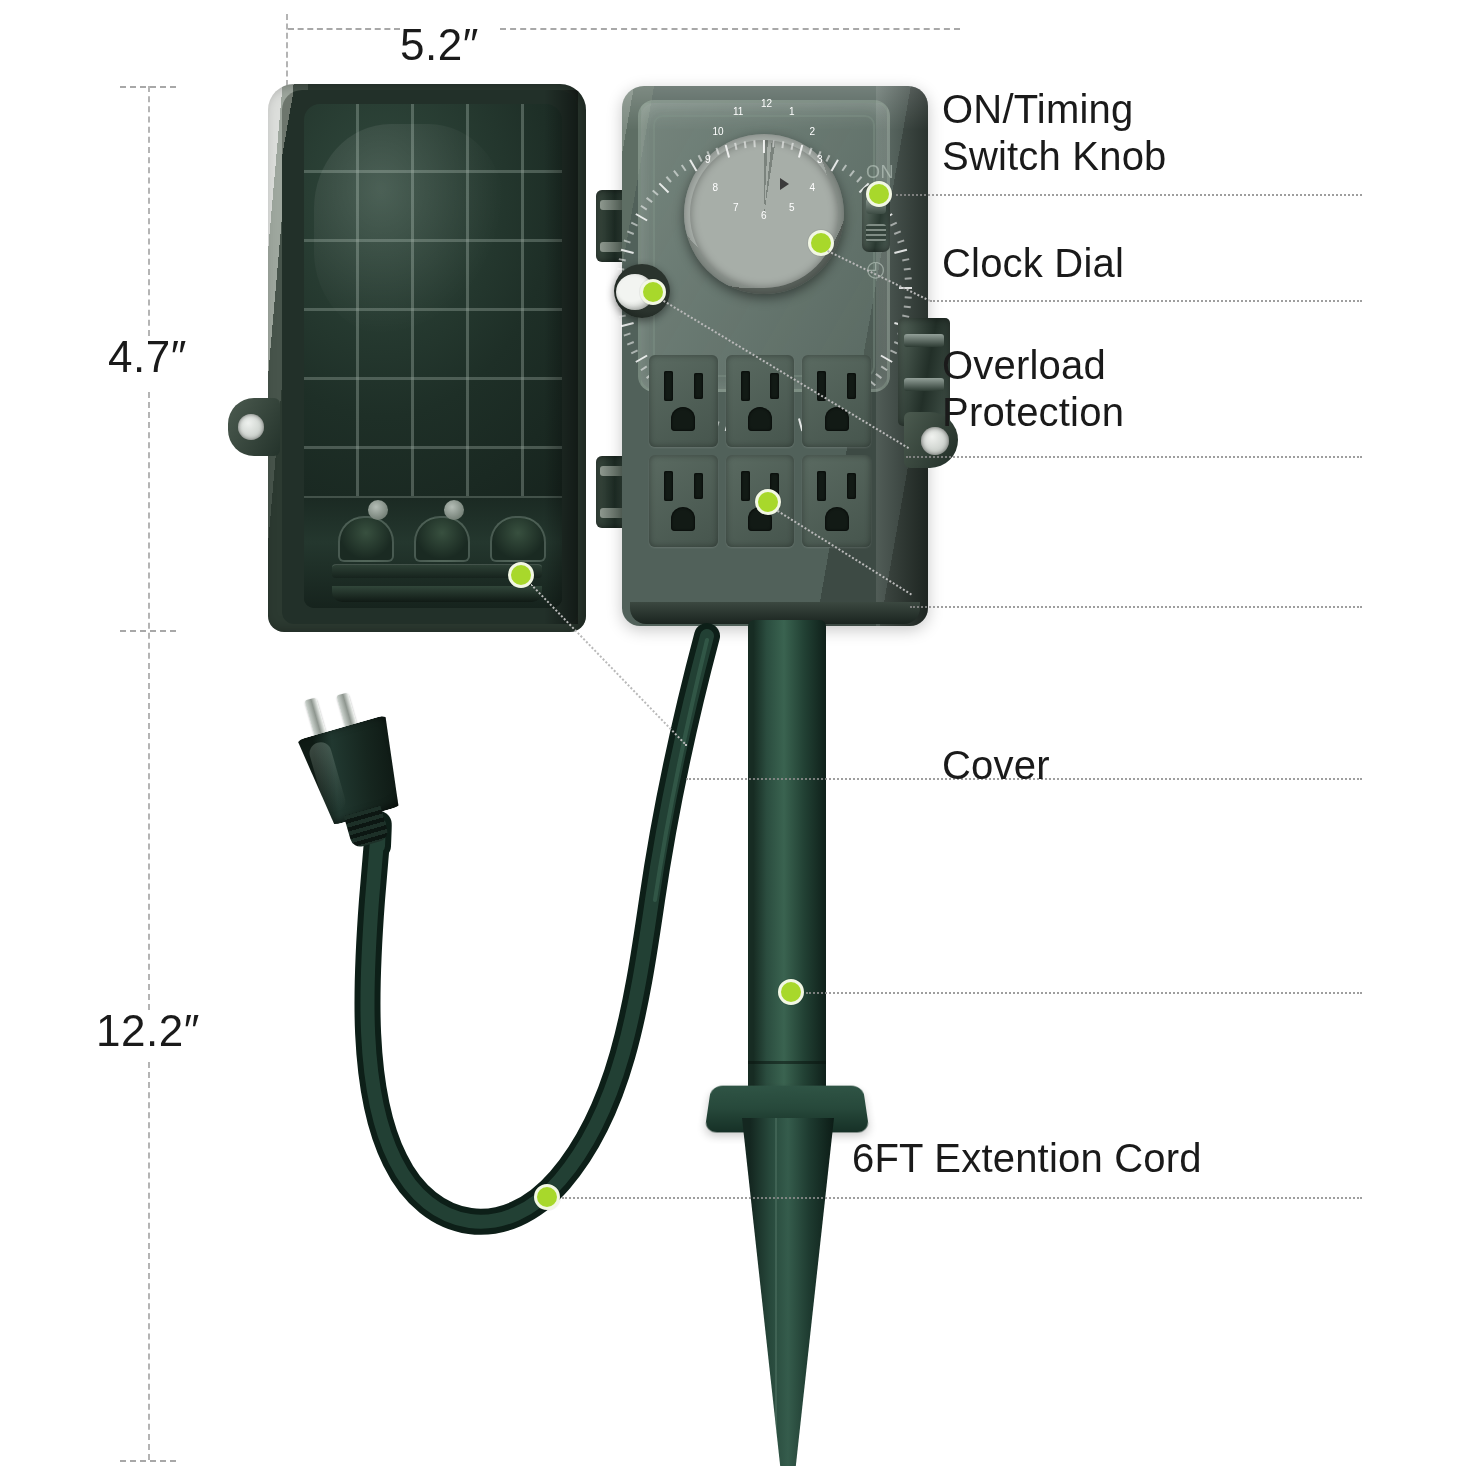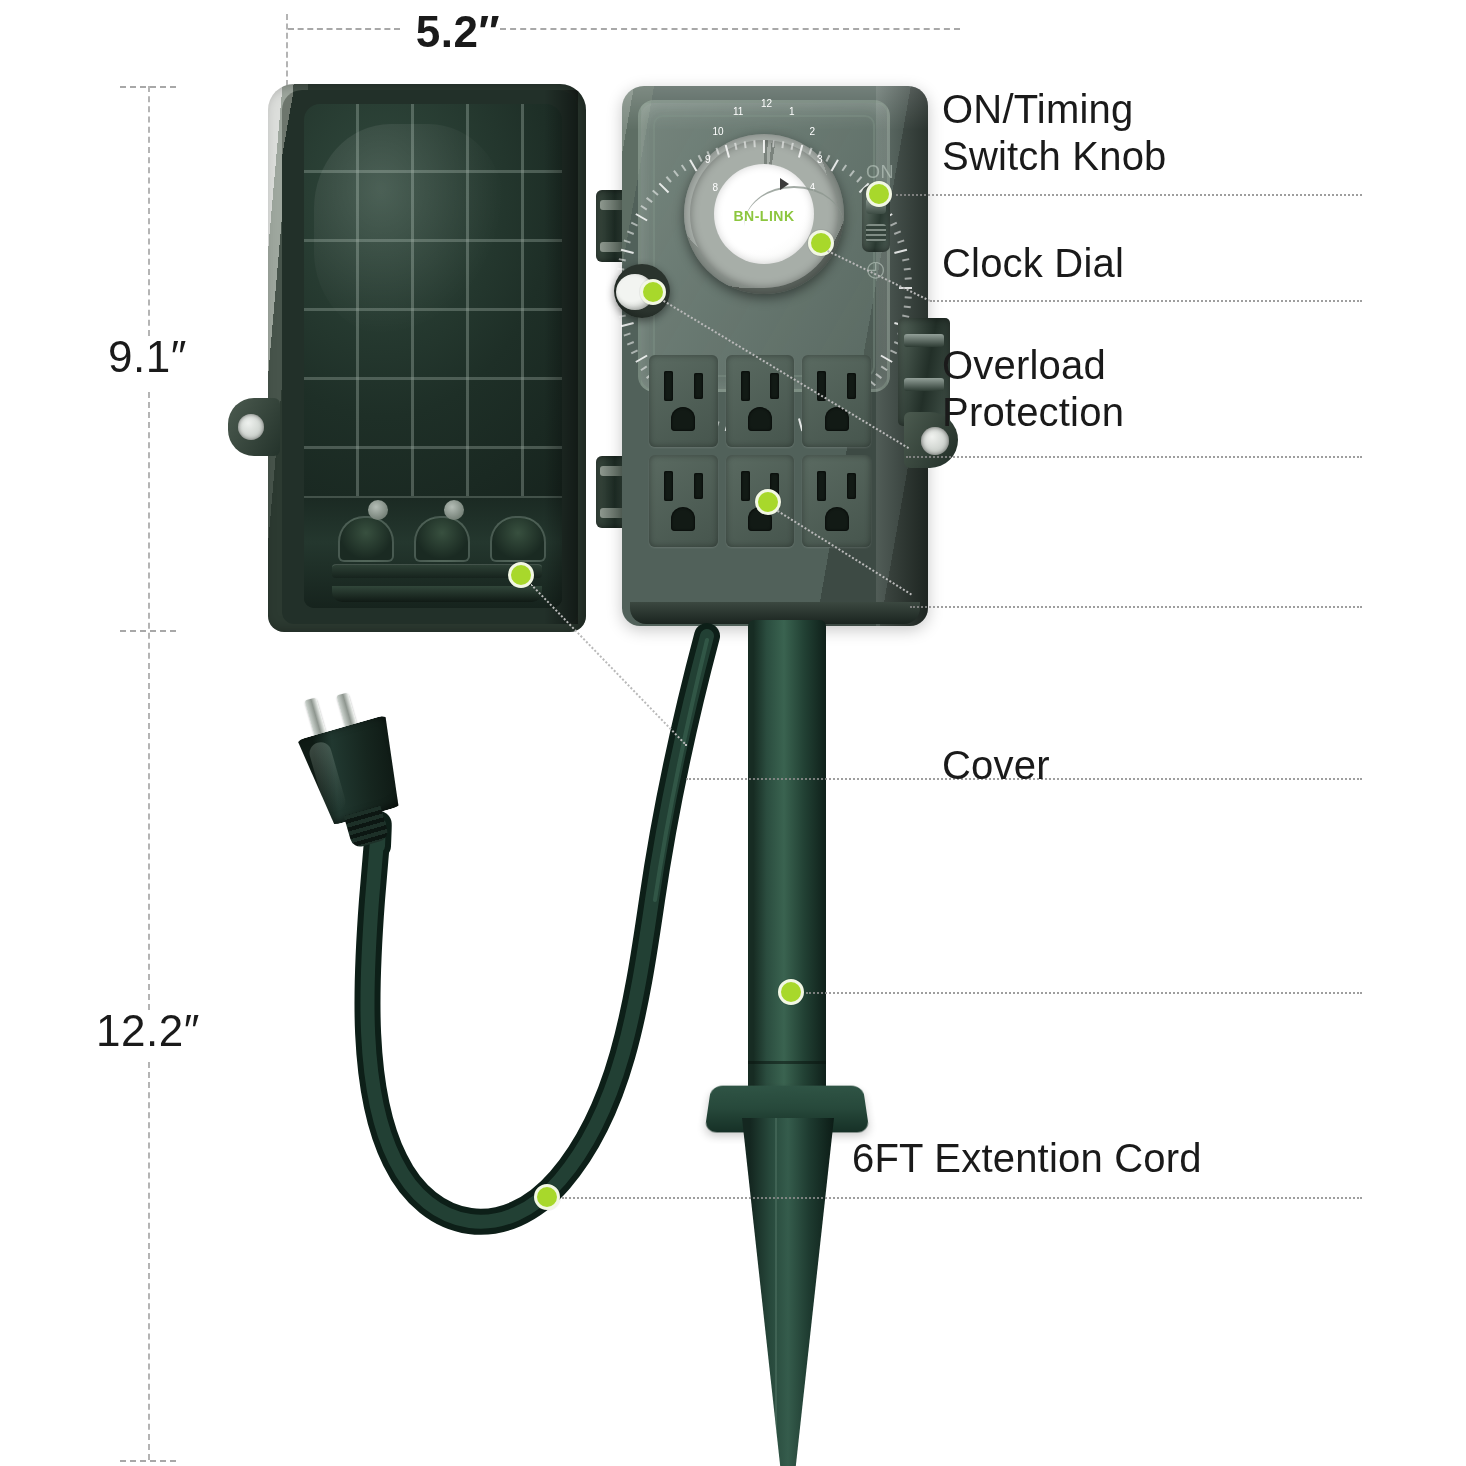--- a/index.html
+++ b/index.html
@@ -434,31 +434,31 @@
   }
 </style>
 </head>
 <body>
 
 <div id="stage">
 
   <div class="dash-v" style="left:286px; top:14px; height:72px;"></div>
   <div class="dash-h" style="left:288px; top:28px; width:112px;"></div>
   <div class="dash-h" style="left:500px; top:28px; width:460px;"></div>
-  <div class="dim" style="left:400px; top:7px; width:100px; text-align:right;font-weight:bold;">5.2″</div>
+  <div class="dim" style="left:400px; top:20px; width:100px; text-align:left;">5.2″</div>
 
   <div class="dash-v" style="left:148px; top:86px; height:250px;"></div>
   <div class="dash-v" style="left:148px; top:392px; height:618px;"></div>
   <div class="dash-v" style="left:148px; top:1062px; height:398px;"></div>
 
   <div class="dash-h" style="left:120px; top:86px; width:56px;"></div>
   <div class="dash-h" style="left:120px; top:630px; width:56px;"></div>
   <div class="dash-h" style="left:120px; top:1460px; width:56px;"></div>
 
-  <div class="dim" style="left:108px; top:332px;">9.1″</div>
+  <div class="dim" style="left:108px; top:332px;">4.7″</div>
   <div class="dim" style="left:96px; top:1006px;">12.2″</div>
 
   <div id="cover">
     <div class="rim">
       <div class="inner">
         <div class="grid"></div>
         <div class="sheen"></div>
         <div class="tray">
           <div class="grom" style="left:34px;"></div>
           <div class="grom" style="left:110px;"></div>
@@ -595,24 +595,20 @@
         <span style="transform: rotate(90deg) translateY(-56px) rotate(-90deg);">3</span>
         <span style="transform: rotate(120deg) translateY(-56px) rotate(-120deg);">4</span>
         <span style="transform: rotate(150deg) translateY(-56px) rotate(-150deg);">5</span>
         <span style="transform: rotate(180deg) translateY(-56px) rotate(-180deg);">6</span>
         <span style="transform: rotate(210deg) translateY(-56px) rotate(-210deg);">7</span>
         <span style="transform: rotate(240deg) translateY(-56px) rotate(-240deg);">8</span>
         <span style="transform: rotate(270deg) translateY(-56px) rotate(-270deg);">9</span>
         <span style="transform: rotate(300deg) translateY(-56px) rotate(-300deg);">10</span>
         <span style="transform: rotate(330deg) translateY(-56px) rotate(-330deg);">11</span>
       </div>
-    <div class="face">
-      <div class="arc"></div>
-      <span class="logo">BN-LINK</span>
-    </div>
     <div class="pointer"></div>
   </div>
 
   <div id="onswitch">
     <div class="nub"></div>
     <div class="ridges"></div>
   </div>
   <div class="engrave" style="left:866px; top:162px;">ON</div>
   <div class="engrave" style="left:866px; top:256px; font-size:22px;">◴</div>
 

